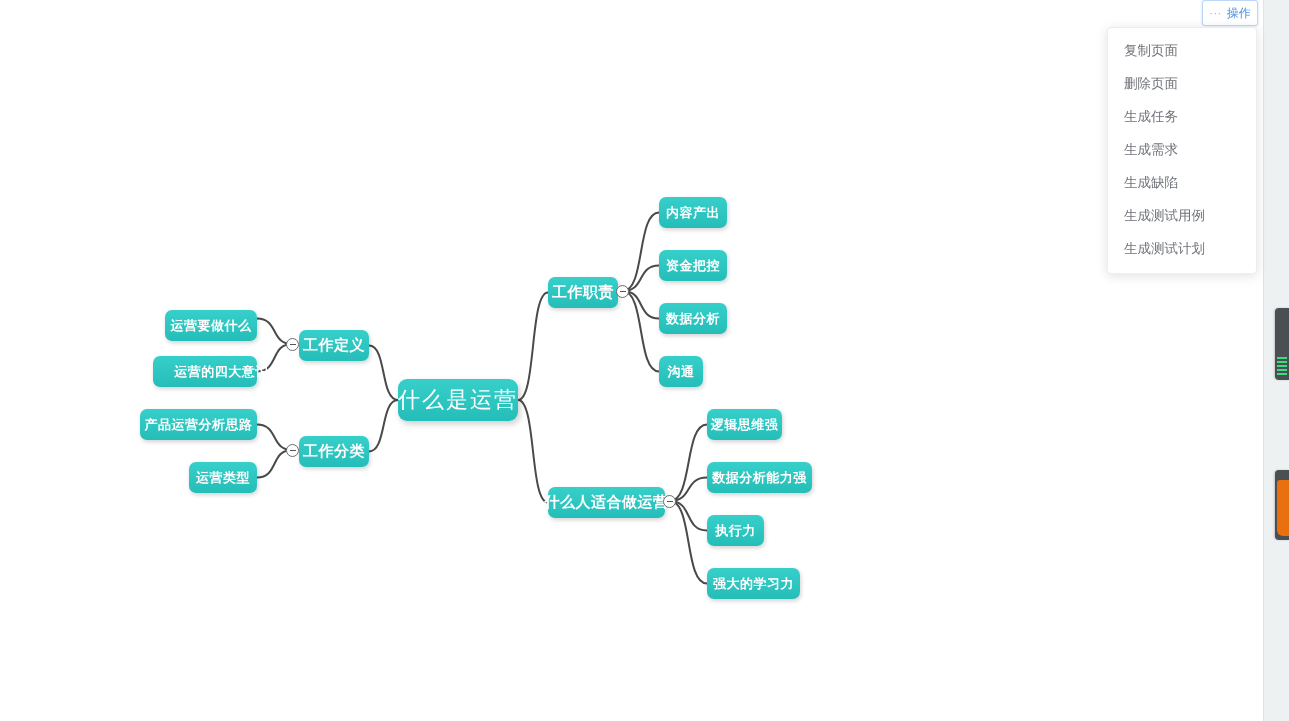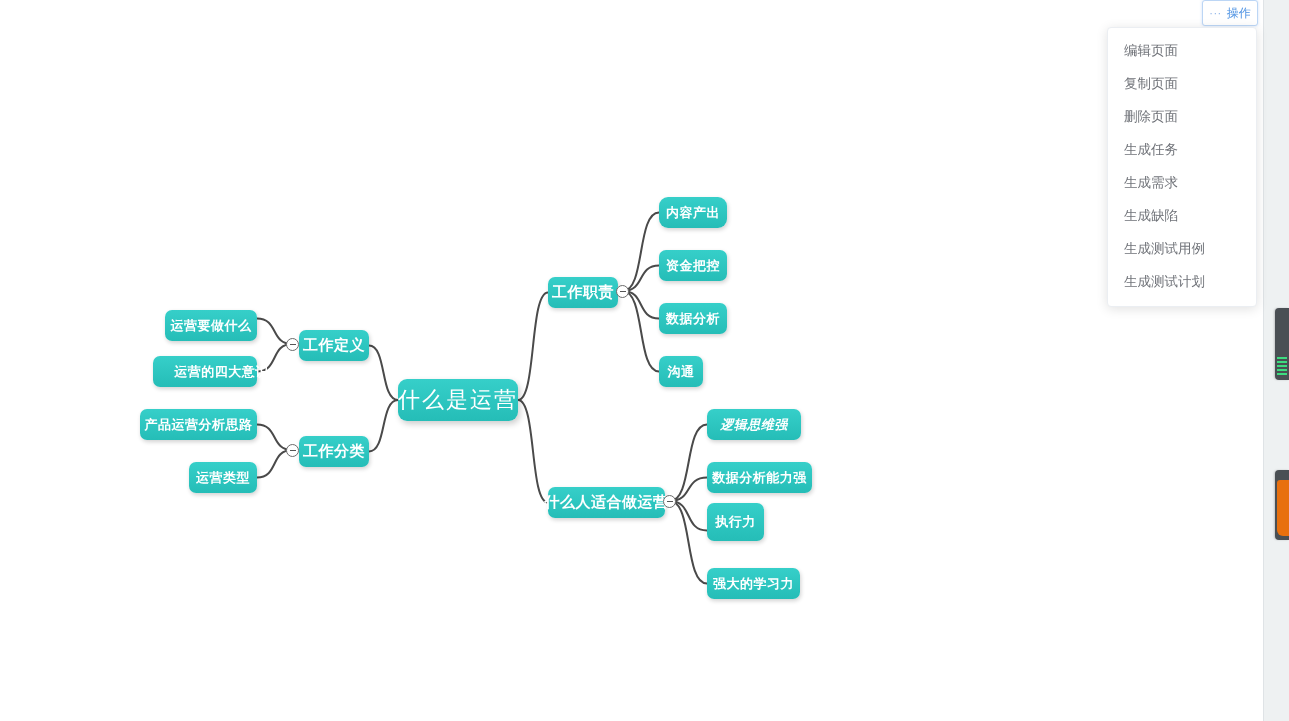--- a/index.html
+++ b/index.html
@@ -127,50 +127,49 @@
         <div class="node lvl1" style="left: 299px; top: 330px; width: 70px; height: 31px;">工作定义</div>
         <div class="toggle" style="left: 286px; top: 338px;"></div>
         <div class="node lvl2" style="left: 165px; top: 303px; width: 92px; height: 31px; margin-top: 7px;">运营要做什么</div>
         <div class="node lvl2" style="left: 153px; top: 356px; width: 104px; height: 31px; padding-left: 33px;">运营的四大意识</div>
         <div class="node lvl1" style="left: 299px; top: 436px; width: 70px; height: 31px;">工作分类</div>
         <div class="toggle" style="left: 286px; top: 444px;"></div>
         <div class="node lvl2" style="left: 140px; top: 409px; width: 117px; height: 31px;">产品运营分析思路</div>
         <div class="node lvl2" style="left: 189px; top: 462px; width: 68px; height: 31px;">运营类型</div>
         <div class="node lvl1" style="left: 548px; top: 277px; width: 70px; height: 31px;">工作职责</div>
         <div class="toggle" style="left: 616px; top: 285px;"></div>
-        <div class="node lvl2" style="left: 659px; top: 197px; width: 68px; height: 31px; border-radius: 9px;">内容产出</div>
+        <div class="node lvl2" style="left: 659px; top: 197px; width: 68px; height: 31px;">内容产出</div>
         <div class="node lvl2" style="left: 659px; top: 250px; width: 68px; height: 31px;">资金把控</div>
         <div class="node lvl2" style="left: 659px; top: 303px; width: 68px; height: 31px;">数据分析</div>
         <div class="node lvl2" style="left: 659px; top: 356px; width: 44px; height: 31px;">沟通</div>
         <div class="node lvl1" style="left: 548px; top: 487px; width: 117px; height: 31px;">什么人适合做运营</div>
         <div class="toggle" style="left: 663px; top: 495px;"></div>
-        <div class="node lvl2" style="left: 707px; top: 409px; width: 94px; height: 31px; font-style: italic;">逻辑思维强</div>
+        <div class="node lvl2" style="left: 707px; top: 409px; width: 75px; height: 31px;">逻辑思维强</div>
         <div class="node lvl2" style="left: 707px; top: 462px; width: 105px; height: 31px;">数据分析能力强</div>
-        <div class="node lvl2" style="left: 707px; top: 503px; width: 57px; height: 38px;">执行力</div>
+        <div class="node lvl2" style="left: 707px; top: 515px; width: 57px; height: 31px;">执行力</div>
         <div class="node lvl2" style="left: 707px; top: 568px; width: 93px; height: 31px;">强大的学习力</div>
       </div>
   </div>
 
   <div class="right-rail">
     <div class="rail-widget" id="rail-widget-green">
       <div class="stripes"></div>
     </div>
     <div class="rail-widget" id="rail-widget-orange">
       <div class="fill"></div>
     </div>
   </div>
 
   <div class="action-btn">
     <span class="dots">···</span>
     <span class="label">操作</span>
   </div>
 
   <div class="dropdown">
     <div id="menu-list">
-        <div class="menu-item">编辑页面</div>
         <div class="menu-item">复制页面</div>
         <div class="menu-item">删除页面</div>
         <div class="menu-item">生成任务</div>
         <div class="menu-item">生成需求</div>
         <div class="menu-item">生成缺陷</div>
         <div class="menu-item">生成测试用例</div>
         <div class="menu-item">生成测试计划</div>
       </div>
   </div>
 

